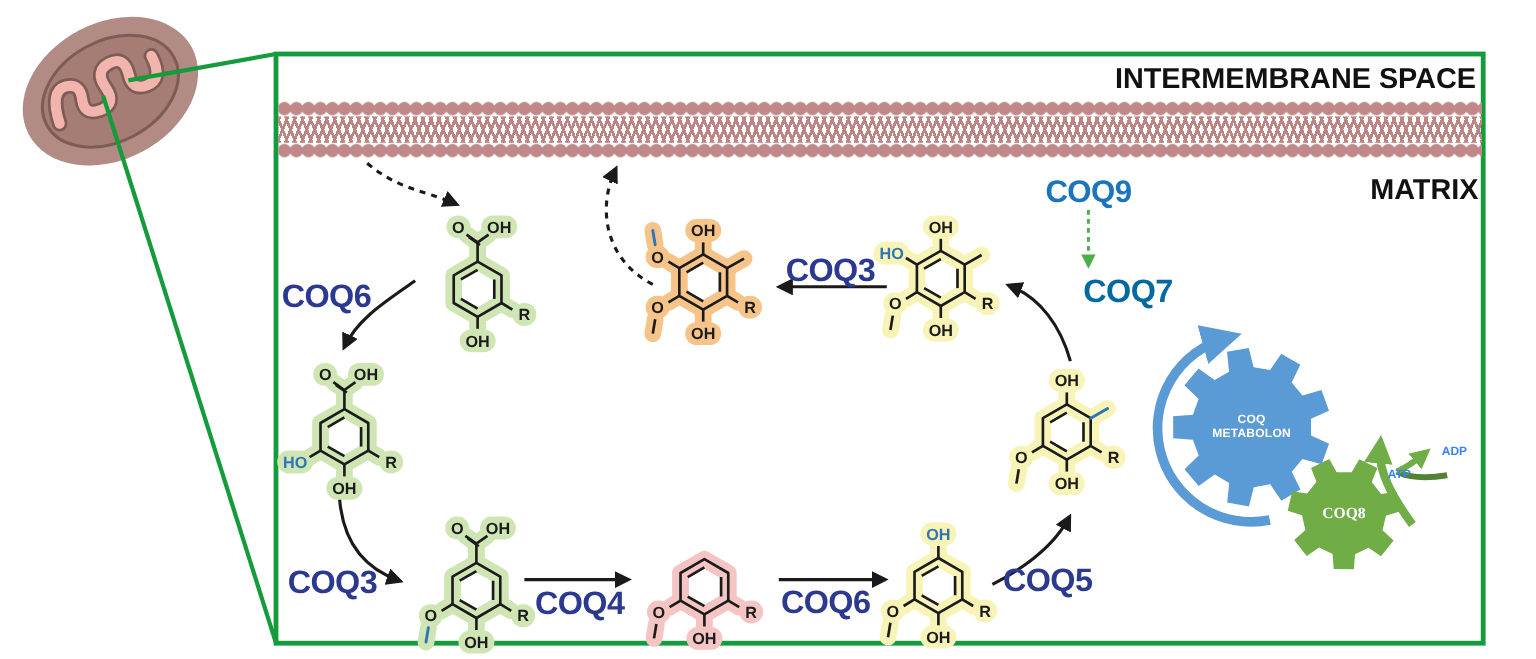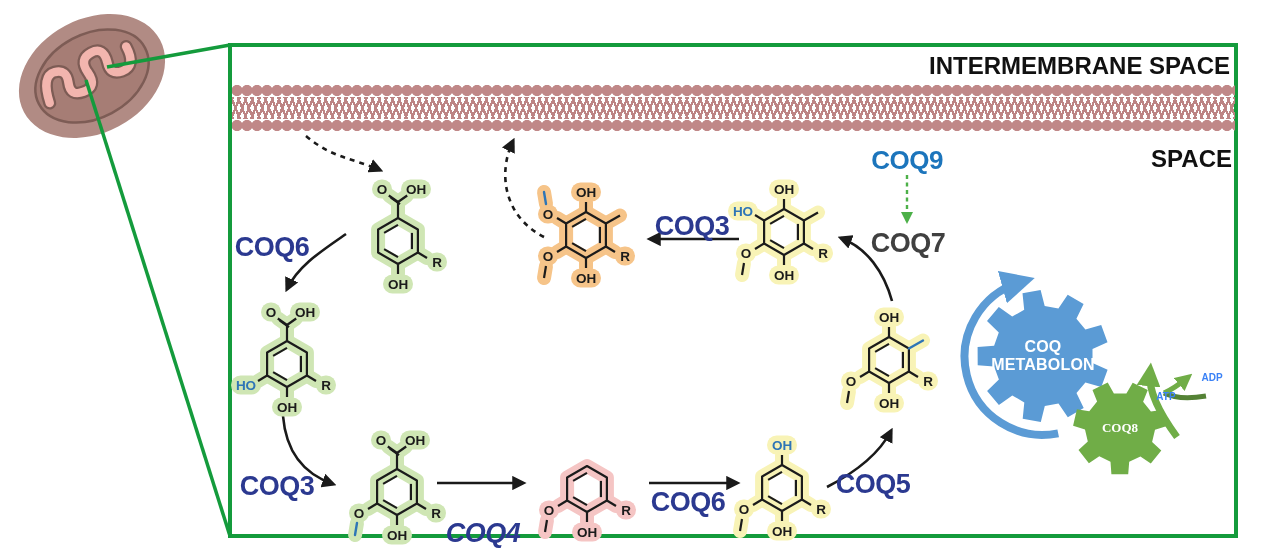--- a/index.html
+++ b/index.html
@@ -13,24 +13,24 @@
   .mem-row{height:13px;background-image:radial-gradient(circle at 5px 6.5px,#c08888 5.2px,rgba(0,0,0,0) 5.9px);
            background-size:10px 13px;background-repeat:repeat-x;}
   .mem-tails{height:22px;margin-top:0px;
     background-image:
       repeating-linear-gradient(68deg,#bd8484 0px,#bd8484 2.3px,rgba(0,0,0,0) 2.3px,rgba(0,0,0,0) 6.2px),
       repeating-linear-gradient(112deg,#bd8484 0px,#bd8484 2.3px,rgba(0,0,0,0) 2.3px,rgba(0,0,0,0) 6.2px);}
   #diagram-svg{position:absolute;left:0;top:0;pointer-events:none;}
   .lbl{position:absolute;white-space:nowrap;}
   .region-lbl{font-weight:bold;color:#111;font-size:24px;letter-spacing:0px;}
   .enz{transform:translate(-50%,-50%);font-weight:bold;font-size:27px;color:#2b3990;letter-spacing:-0.5px;}
-  .enz-purple{color:#404040;}
+  .enz-purple{color:#0369a1;margin-left:32px;}
   .enz-ltblue{color:#1c75bc;}
   .gear-text{transform:translate(-50%,-50%);color:#fff;font-weight:bold;text-align:center;line-height:1.12;}
-  #metabolon-text{font-size:16px;letter-spacing:0.2px;}
+  #metabolon-text{font-size:10px;letter-spacing:0.2px;}
   #coq8-text{font-size:13px;font-family:Liberation Serif, serif;}
   .nuc{transform:translate(-50%,-50%);font-weight:bold;font-size:10px;color:#3b82f6;}
 </style>
 </head>
 <body>
 
 <div id="canvas">
 
   <div id="pathway-box"></div>
 
@@ -386,25 +386,25 @@
             <text x="-38" y="-16.2" fill="#1b1b1b">O</text>
             <text x="-38" y="25.8" fill="#1b1b1b">O</text>
             <text x="39" y="25.8" fill="#1b1b1b">R</text>
             <text x="0" y="47.8" fill="#1b1b1b">OH</text>
           </g>
         </g>
       </g>
   </svg>
 
   <div class="lbl region-lbl" style="top:52px;right:50px;">INTERMEMBRANE SPACE</div>
-  <div class="lbl region-lbl" style="top:145px;right:48px;">SPACE</div>
+  <div class="lbl region-lbl" style="top:145px;right:48px;">MATRIX</div>
 
   <div class="lbl enz" style="left:272px;top:247px;">COQ6</div>
   <div class="lbl enz" style="left:277px;top:486px;">COQ3</div>
-  <div class="lbl enz" style="left:483px;top:533px;font-style:italic;">COQ4</div>
+  <div class="lbl enz" style="left:483px;top:503px;">COQ4</div>
   <div class="lbl enz" style="left:688px;top:502px;">COQ6</div>
   <div class="lbl enz" style="left:873px;top:484px;">COQ5</div>
   <div class="lbl enz enz-purple" style="left:908px;top:243px;">COQ7</div>
   <div class="lbl enz" style="left:692px;top:226px;">COQ3</div>
   <div class="lbl enz enz-ltblue" style="left:907px;top:160px;font-size:26px;">COQ9</div>
 
   <div class="lbl gear-text" id="metabolon-text" style="left:1043px;top:356px;">
     <div>COQ</div>
     <div>METABOLON</div>
   </div>

